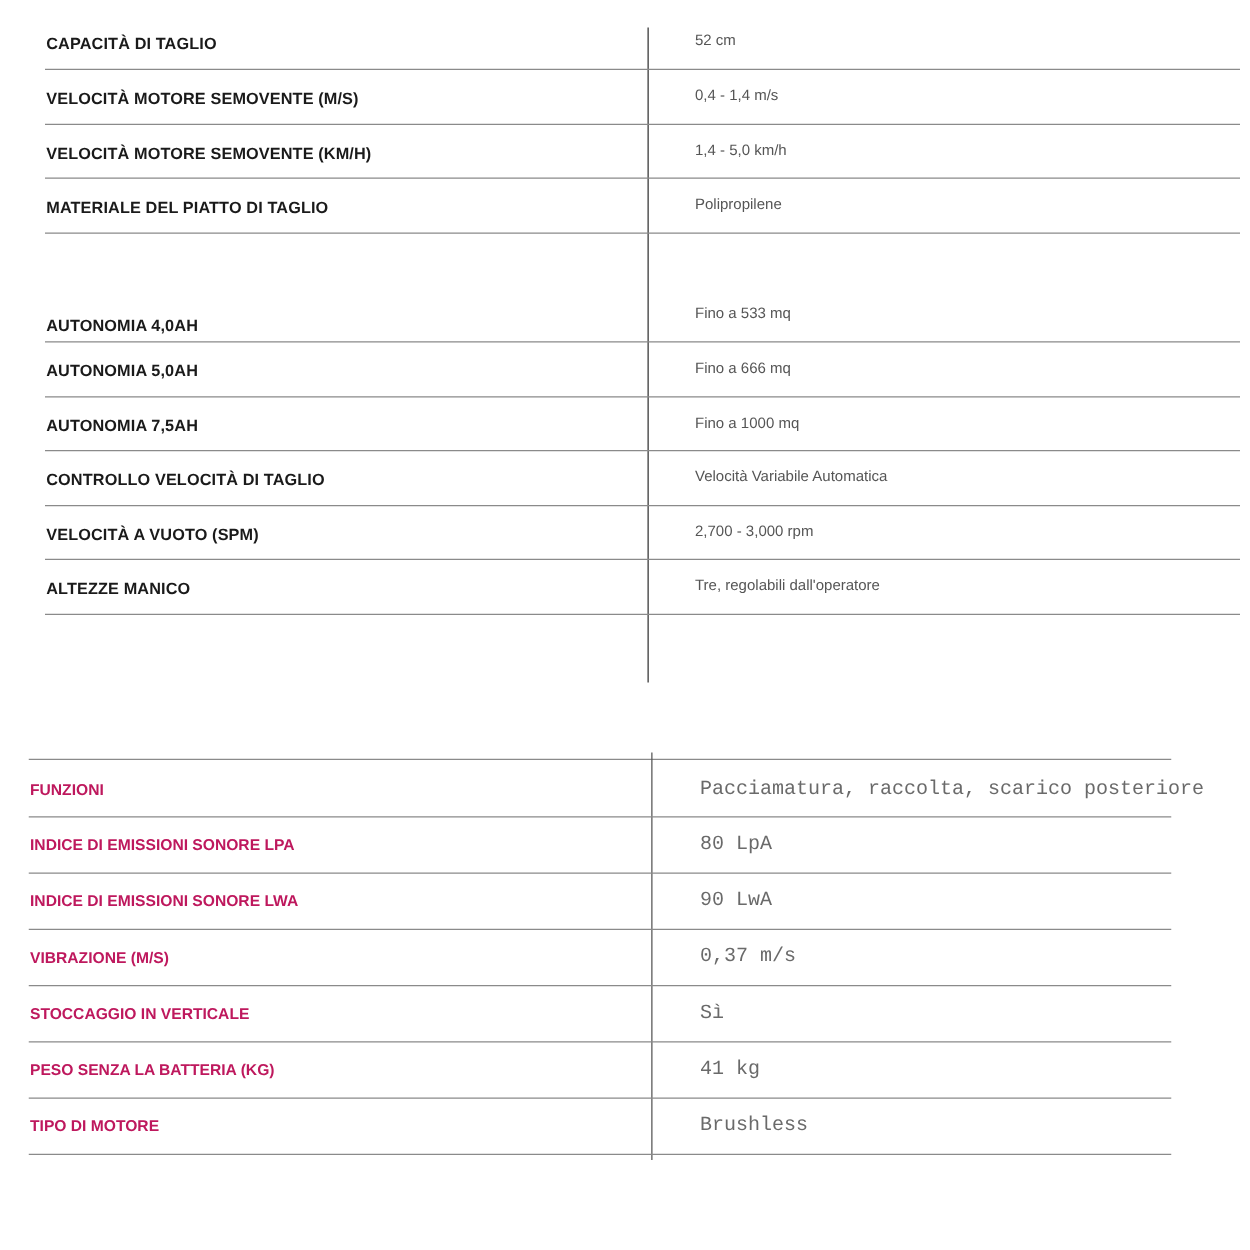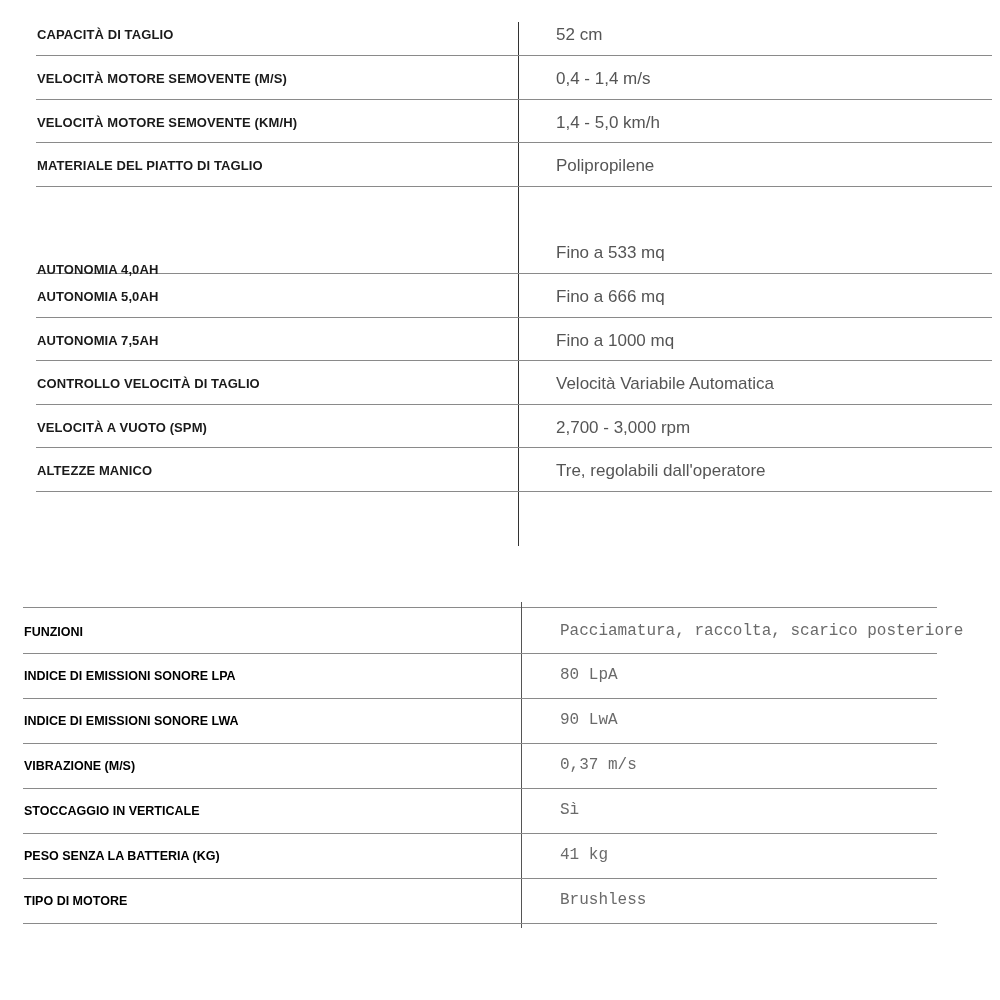--- a/index.html
+++ b/index.html
@@ -8,27 +8,27 @@
   .spec-table { position: absolute; }
   .spec-table .row { position: absolute; left: 0; right: 0; border-bottom: 1.5px solid #8a8a8a; }
   .spec-table .label { position: absolute; font-weight: bold; text-transform: uppercase; white-space: nowrap; }
   .spec-table .value { position: absolute; white-space: nowrap; }
   .spec-table .vline { position: absolute; width: 1px; background: #333; }
 
   
   #table1 { left: 36px; top: 0; width: 956px; height: 560px; text-decoration: underline; }
   #table1 .row { height: 43.6px; }
   #table1 .label { left: 1px; font-size: 13px; color: #1a1a1a; letter-spacing: 0.1px; }
-  #table1 .value { left: 520px; font-size: 17px; color: #555555; }
+  #table1 .value { left: 520px; font-size: 12px; color: #555555; }
   #table1 .vline { left: 482px; top: 22px; height: 524px; }
 
   
   #table2 { left: 23px; top: 0; width: 914px; height: 940px; }
   #table2 .row { height: 44.9px; }
-  #table2 .label { left: 1px; font-size: 12.5px; color: #000000; }
+  #table2 .label { left: 1px; font-size: 12.5px; color: #be185d; }
   #table2 .value { left: 537px; font-size: 16px; color: #6a6a6a; font-family: Liberation Mono, monospace; }
   #table2 .vline { left: 498px; top: 602px; height: 326px; background: #555; }
   #table2 .topline { position: absolute; left: 0; right: 0; top: 607px; border-top: 1.5px solid #8a8a8a; }
 </style>
 </head>
 <body>
 
 <div id="table1" class="spec-table">
   <div class="vline"></div>
 
@@ -42,21 +42,21 @@
   </div>
   <div class="row" style="top:98.6px">
     <span class="label" style="top:16px">VELOCITÀ MOTORE SEMOVENTE (KM/H)</span>
     <span class="value" style="top:14px">1,4 - 5,0 km/h</span>
   </div>
   <div class="row" style="top:142.2px">
     <span class="label" style="top:16px">MATERIALE DEL PIATTO DI TAGLIO</span>
     <span class="value" style="top:14px">Polipropilene</span>
   </div>
   <div class="row" style="top:229.4px">
-    <span class="label" style="top:33px">AUTONOMIA 4,0AH</span>
+    <span class="label" style="top:24px">AUTONOMIA 4,0AH</span>
     <span class="value" style="top:14px">Fino a 533 mq</span>
   </div>
   <div class="row" style="top:273px">
     <span class="label" style="top:16px">AUTONOMIA 5,0AH</span>
     <span class="value" style="top:14px">Fino a 666 mq</span>
   </div>
   <div class="row" style="top:316.6px">
     <span class="label" style="top:16px">AUTONOMIA 7,5AH</span>
     <span class="value" style="top:14px">Fino a 1000 mq</span>
   </div>

